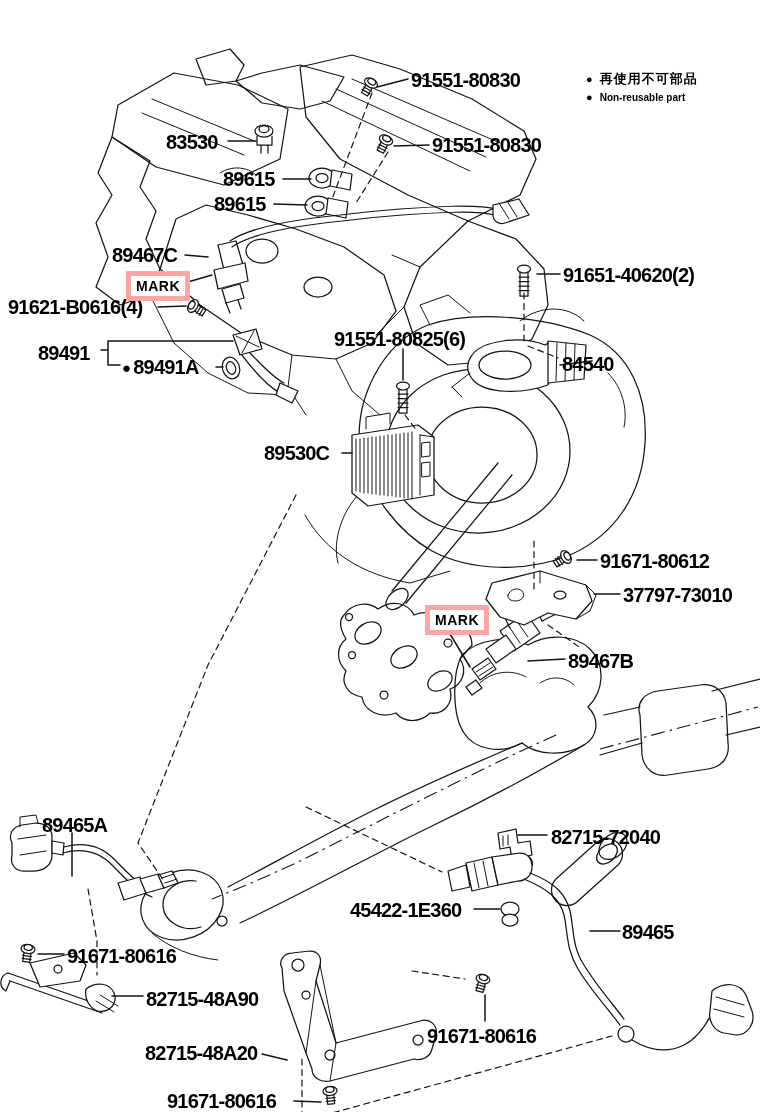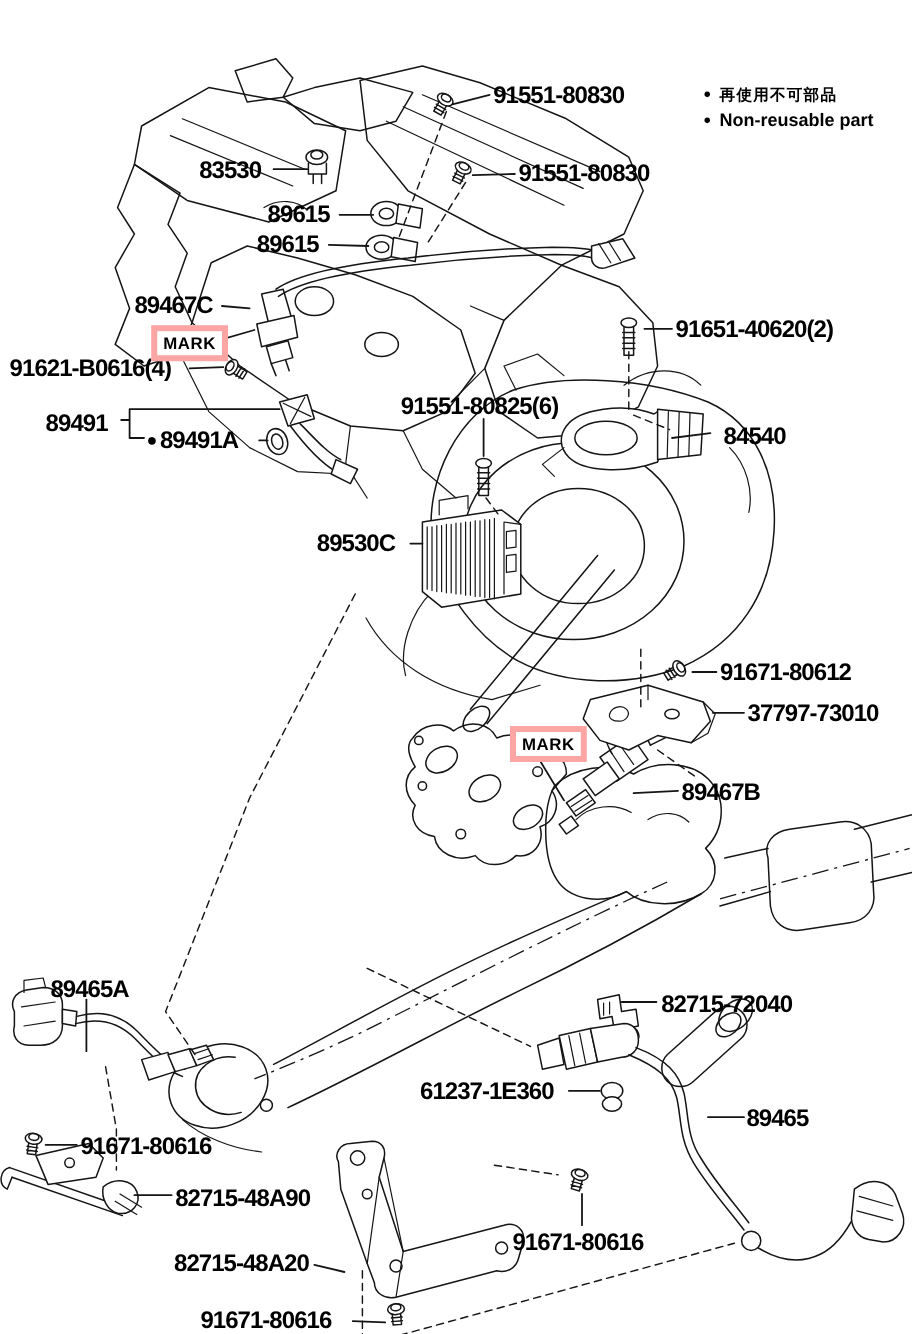--- a/index.html
+++ b/index.html
@@ -13,21 +13,21 @@
   .dashdot{stroke:#151515;stroke-width:1.1;fill:none;stroke-dasharray:14 5 2.5 5;}
   .fillw{fill:#fff;}
   .plabel{position:absolute;font-weight:bold;font-size:20px;letter-spacing:-0.8px;
           white-space:nowrap;line-height:1;}
   .markbox{position:absolute;border:5px solid #fca5a5;font-weight:bold;font-size:14px;
            letter-spacing:0.5px;line-height:1;padding:3px 5px;background:#fff;}
   .legend{position:absolute;left:586px;top:27px;}
   .lrow{display:flex;align-items:center;gap:7px;margin-bottom:4px;}
   .dot{font-size:11px;line-height:1;}
   .cjk{font-size:13px;font-weight:bold;letter-spacing:1px;}
-  .eng{font-size:15px;font-weight:bold;}
+  .eng{font-size:10px;font-weight:bold;}
   .figcode{position:absolute;left:644px;top:1077px;font-size:15px;font-weight:bold;letter-spacing:1px;}
   .inldot{font-size:15px;margin-right:3px;vertical-align:1px;}
 </style>
 </head>
 <body>
 
 <div class="stage">
 
 <svg width="760" height="1112" viewBox="0 0 760 1112">
   <defs>
@@ -281,34 +281,34 @@
   <div class="plabel" style="left:166px;top:89px">83530</div>
   <div class="plabel" style="left:223px;top:126px">89615</div>
   <div class="plabel" style="left:214px;top:151px">89615</div>
   <div class="plabel" style="left:112px;top:202px">89467C</div>
   <div class="plabel" style="left:8px;top:254px">91621-B0616(4)</div>
   <div class="plabel" style="left:38px;top:300px">89491</div>
   <div class="plabel" style="left:122px;top:314px">
     <span class="inldot">●</span><span>89491A</span>
   </div>
   <div class="plabel" style="left:334px;top:286px">91551-80825(6)</div>
-  <div class="plabel" style="left:603px;top:311px">84540</div>
+  <div class="plabel" style="left:562px;top:311px">84540</div>
   <div class="plabel" style="left:264px;top:400px">89530C</div>
   <div class="plabel" style="left:563px;top:222px">91651-40620(2)</div>
   <div class="plabel" style="left:600px;top:508px">91671-80612</div>
   <div class="plabel" style="left:623px;top:542px">37797-73010</div>
   <div class="plabel" style="left:568px;top:608px">89467B</div>
   <div class="plabel" style="left:42px;top:772px">89465A</div>
   <div class="plabel" style="left:67px;top:903px">91671-80616</div>
   <div class="plabel" style="left:146px;top:946px">82715-48A90</div>
   <div class="plabel" style="left:145px;top:1000px">82715-48A20</div>
   <div class="plabel" style="left:427px;top:983px">91671-80616</div>
   <div class="plabel" style="left:167px;top:1048px">91671-80616</div>
   <div class="plabel" style="left:551px;top:784px">82715-72040</div>
-  <div class="plabel" style="left:350px;top:857px">61237-1E360</div>
+  <div class="plabel" style="left:350px;top:857px">45422-1E360</div>
   <div class="plabel" style="left:622px;top:879px">89465</div>
 
   <div class="markbox" style="left:126px;top:228px">MARK</div>
   <div class="markbox" style="left:425px;top:562px">MARK</div>
 
   <div class="legend">
     <div class="lrow">
       <span class="dot">●</span>
       <span class="cjk">再使用不可部品</span>
     </div>

